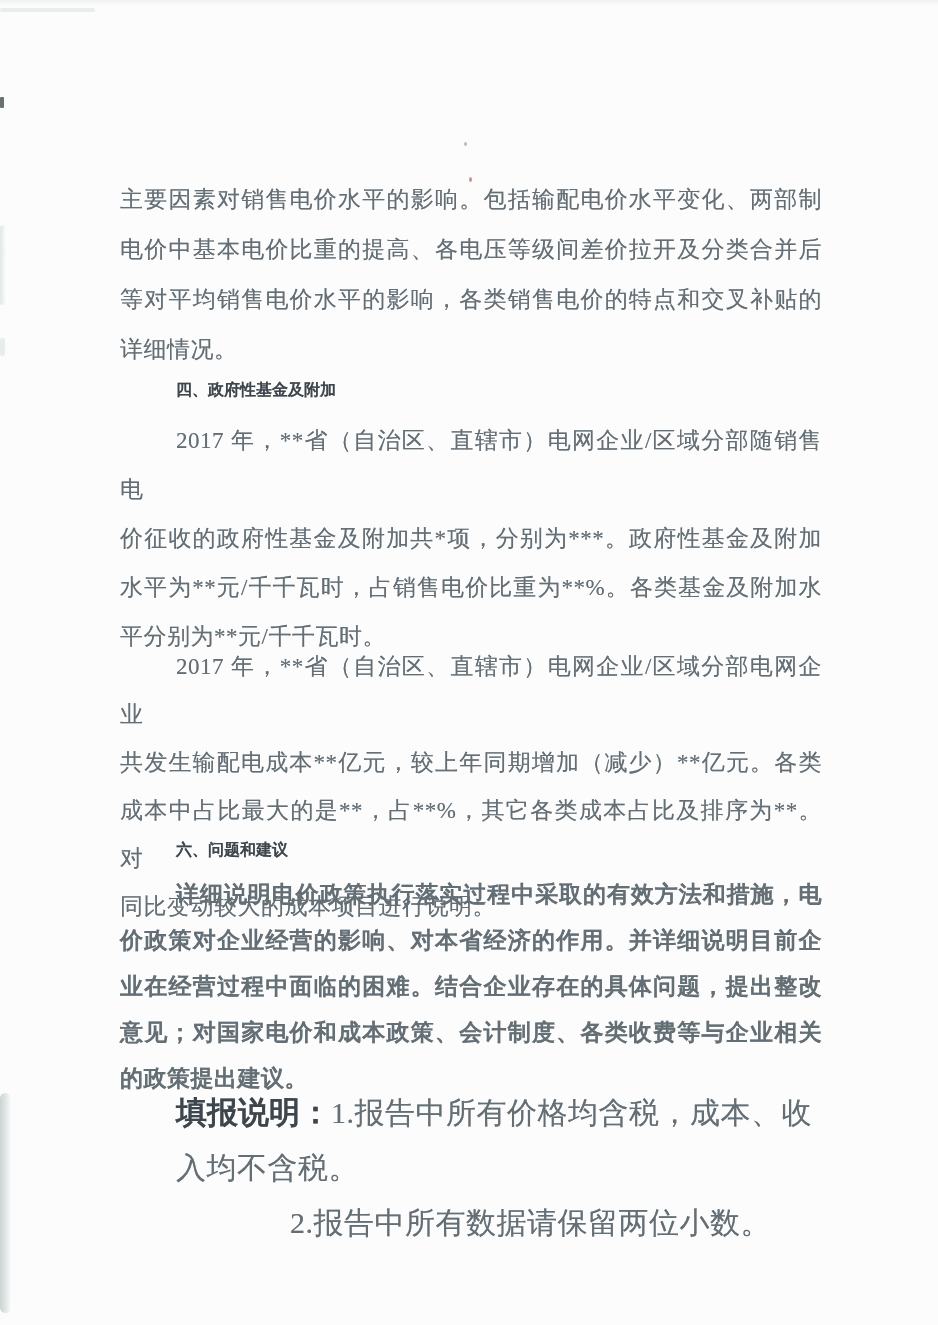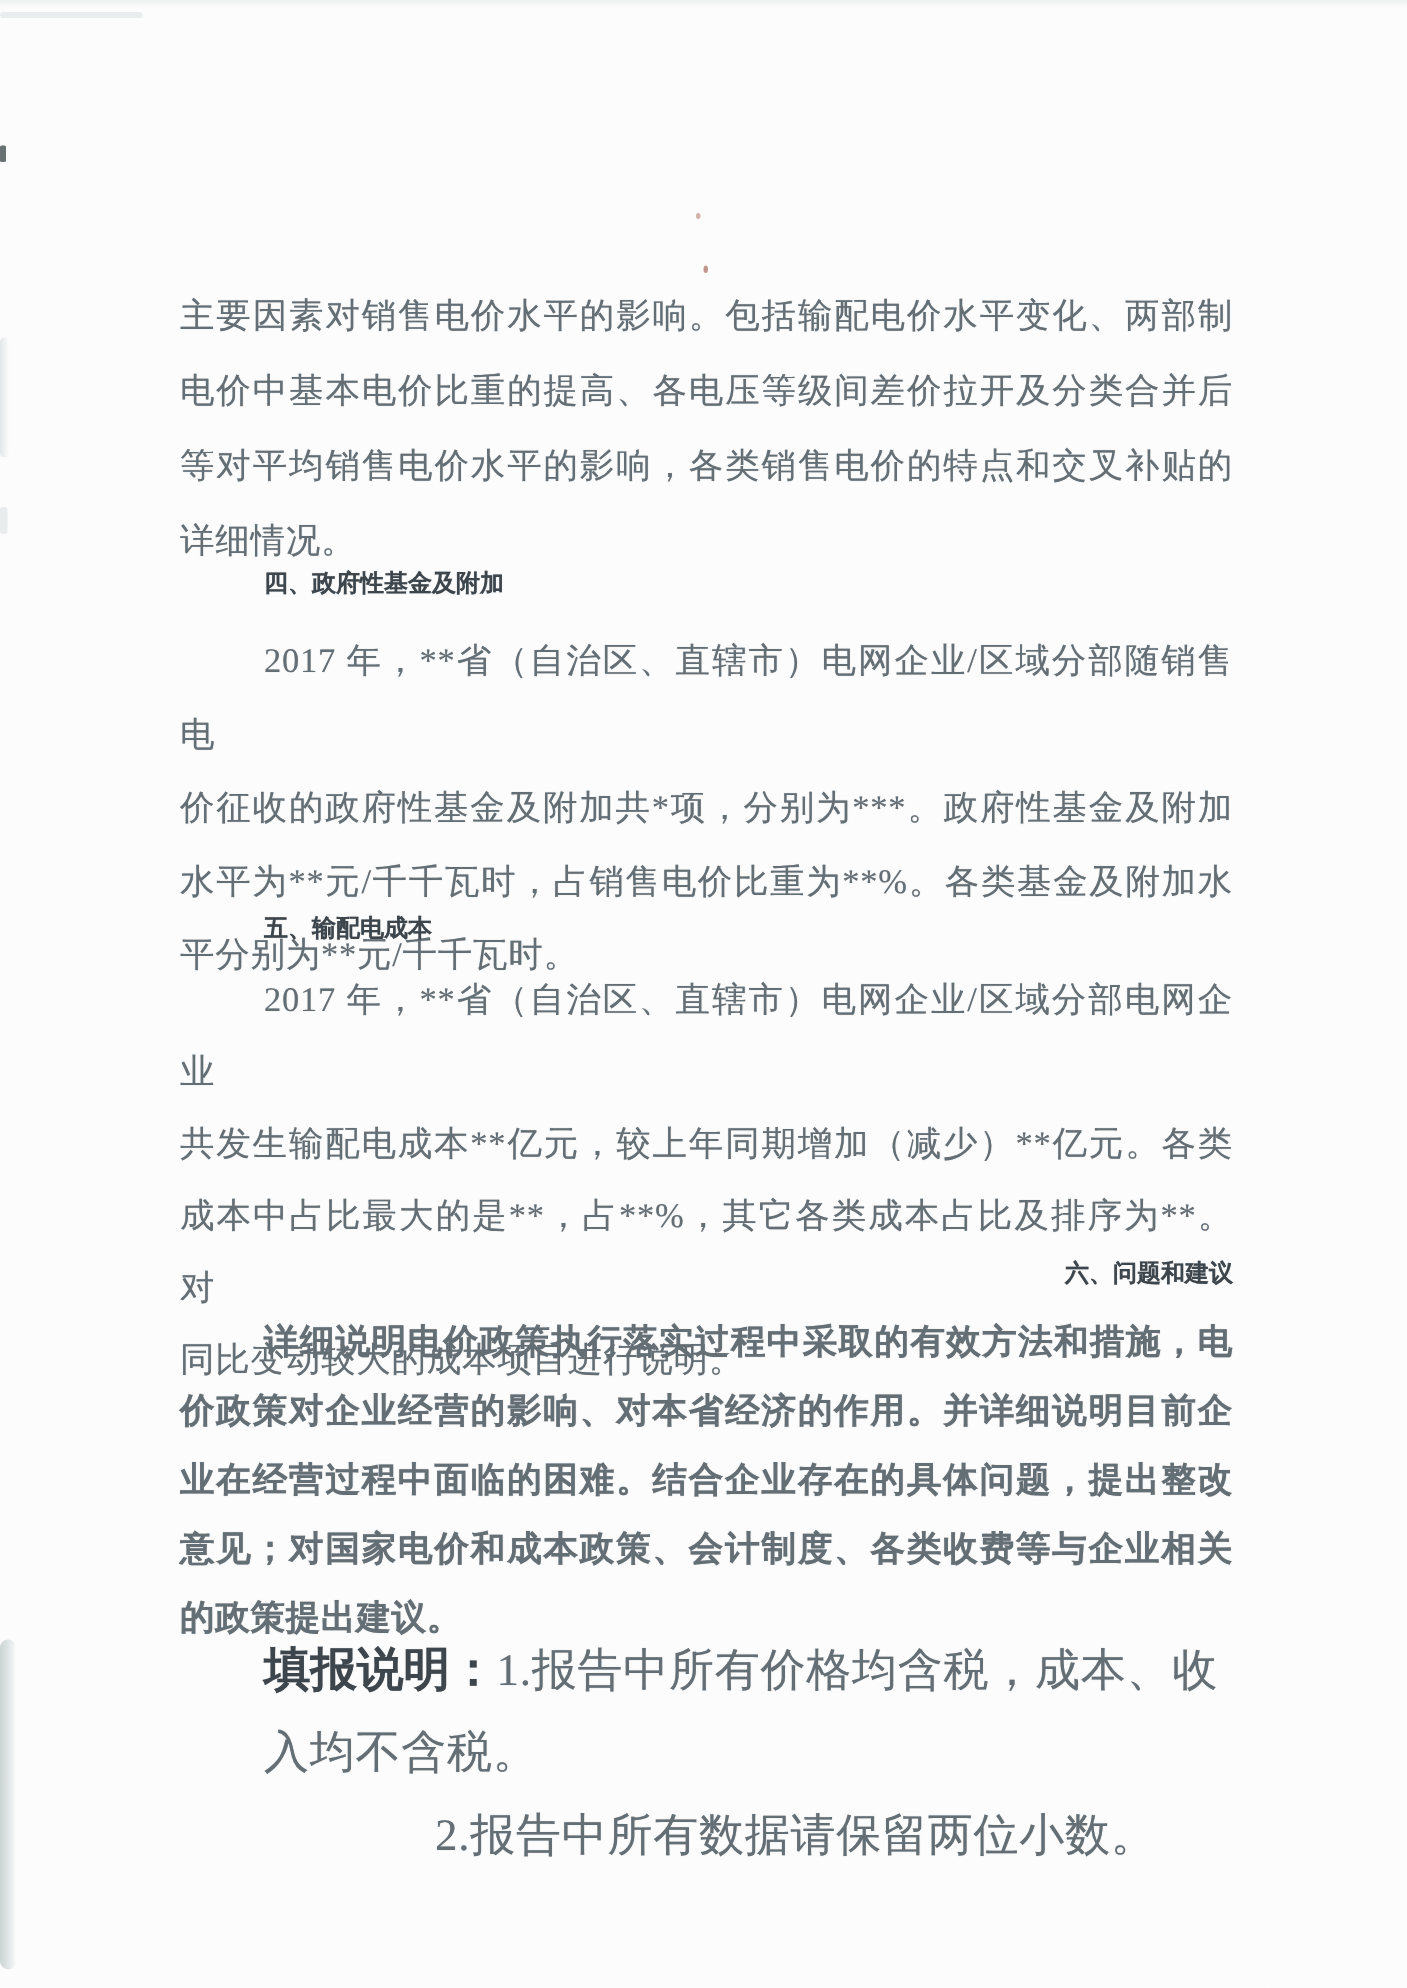--- a/index.html
+++ b/index.html
@@ -24,41 +24,41 @@
   .line {
     font-size: 23px;
     letter-spacing: 0.5px;
     text-shadow: 0 0 0.6px rgba(100,110,117,0.55);
   }
   .jl {                       
     text-align: justify;
     text-align-last: justify;
   }
   .ind { text-indent: 56px; } 
-  .p-intro { top: 186px; line-height: 50px; }
+  .p-intro { top: 175px; line-height: 50px; }
   .p-s4    { top: 416px; line-height: 49px; }
   .p-s5    { top: 643px; line-height: 48px; }
   .p-s6    { top: 872px; line-height: 46px; font-weight: bold; }
   .heading {
     position: absolute;
     left: 120px;
     width: 702px;
     box-sizing: border-box;
     padding-left: 56px;
     height: 40px;
     line-height: 40px;
     font-family: "Liberation Sans", "DejaVu Sans", sans-serif;
     font-weight: bold;
     font-size: 16px;
     color: var(--heading-text, #3e464d);
     text-shadow: 0 0 0.5px rgba(62,70,77,0.5);
   }
   .h4 { top: 370px; }
   .h5 { top: 600px; }
-  .h6 { top: 830px; text-align: right; }
+  .h6 { top: 830px; }
   .notes {
     position: absolute;
     left: 120px;
     top: 1088px;
     width: 702px;
     line-height: 50px;
   }
   .note-line1 { padding-left: 56px; }
   .note-line2 { padding-left: 170px; }
   .note-label {
@@ -126,21 +126,20 @@
   </div>
 
   <div class="heading h4">四、政府性基金及附加</div>
   <div class="para p-s4">
     <div class="line jl ind">2017 年，**省（自治区、直辖市）电网企业/区域分部随销售电</div>
     <div class="line jl">价征收的政府性基金及附加共*项，分别为***。政府性基金及附加</div>
     <div class="line jl">水平为**元/千千瓦时，占销售电价比重为**%。各类基金及附加水</div>
     <div class="line">平分别为**元/千千瓦时。</div>
   </div>
 
-  <div class="heading h5">五、输配电成本</div>
   <div class="para p-s5">
     <div class="line jl ind">2017 年，**省（自治区、直辖市）电网企业/区域分部电网企业</div>
     <div class="line jl">共发生输配电成本**亿元，较上年同期增加（减少）**亿元。各类</div>
     <div class="line jl">成本中占比最大的是**，占**%，其它各类成本占比及排序为**。对</div>
     <div class="line">同比变动较大的成本项目进行说明。</div>
   </div>
 
   <div class="heading h6">六、问题和建议</div>
   <div class="para p-s6">
     <div class="line jl ind">详细说明电价政策执行落实过程中采取的有效方法和措施，电</div>

